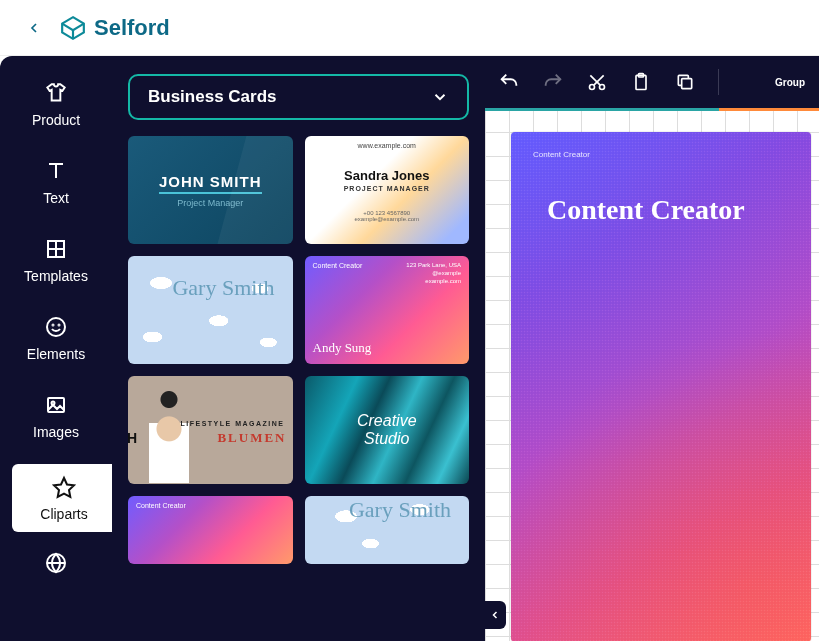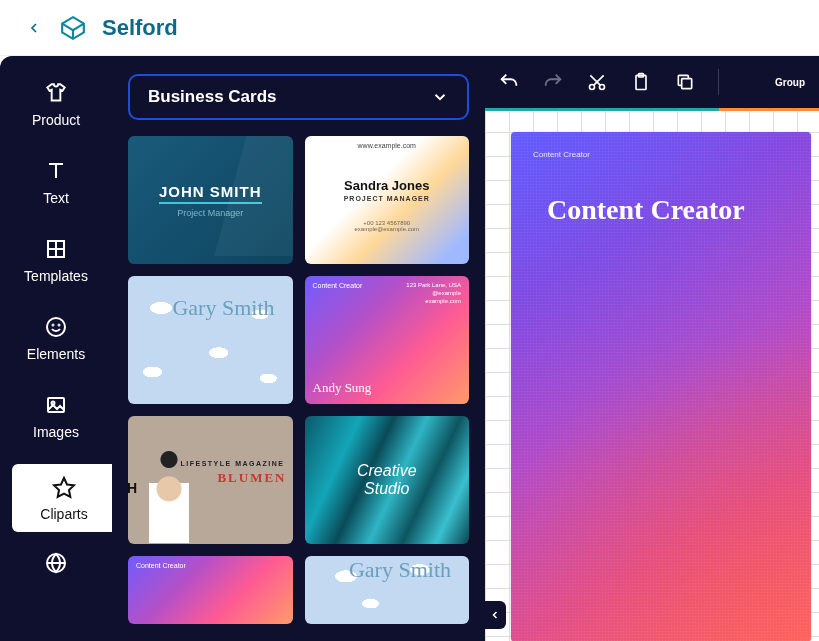--- a/index.html
+++ b/index.html
@@ -13,21 +13,21 @@
     gap: 12px;
     border-bottom: 1px solid #eee;
     background: #fff;
   }
   .back-btn {
     width: 28px; height: 28px;
     display: flex; align-items: center; justify-content: center;
     color: #0d6986;
     cursor: pointer;
   }
-  .logo-wrap { display: flex; align-items: flex-end; gap: 16px; }
+  .logo-wrap { display: flex; align-items: flex-end; gap: 8px; }
   .logo-icon { color: #0d8a99; }
   .logo-text { font-size: 22px; font-weight: 700; color: #0d6986; }
   
   .main { display: flex; height: 585px; }
   
   .nav {
     width: 112px;
     background: #0f0f2e;
     display: flex;
     flex-direction: column;
@@ -59,40 +59,40 @@
   .nav-icon { width: 26px; height: 26px; display:flex; align-items:center; justify-content:center; }
   
   .panel {
     width: 373px;
     background: #0f0f2e;
     padding: 18px 16px;
     border-top-right-radius: 0;
     overflow: hidden;
   }
   .dropdown {
-    border: 2px solid #1d4ed8;
+    border: 2px solid #14b8a6;
     border-radius: 10px;
     height: 46px;
     display: flex;
     align-items: center;
     justify-content: space-between;
     padding: 0 18px;
     color: #fff;
     font-size: 17px;
     font-weight: 600;
     cursor: pointer;
     margin-bottom: 16px;
   }
   .cards-grid {
     display: grid;
     grid-template-columns: 1fr 1fr;
     gap: 12px;
   }
   .card {
-    height: 128px;
+    height: 108px;
     border-radius: 6px;
     cursor: pointer;
     overflow: hidden;
     position: relative;
     display: flex;
     flex-direction: column;
     align-items: center;
     justify-content: center;
     text-align: center;
   }

